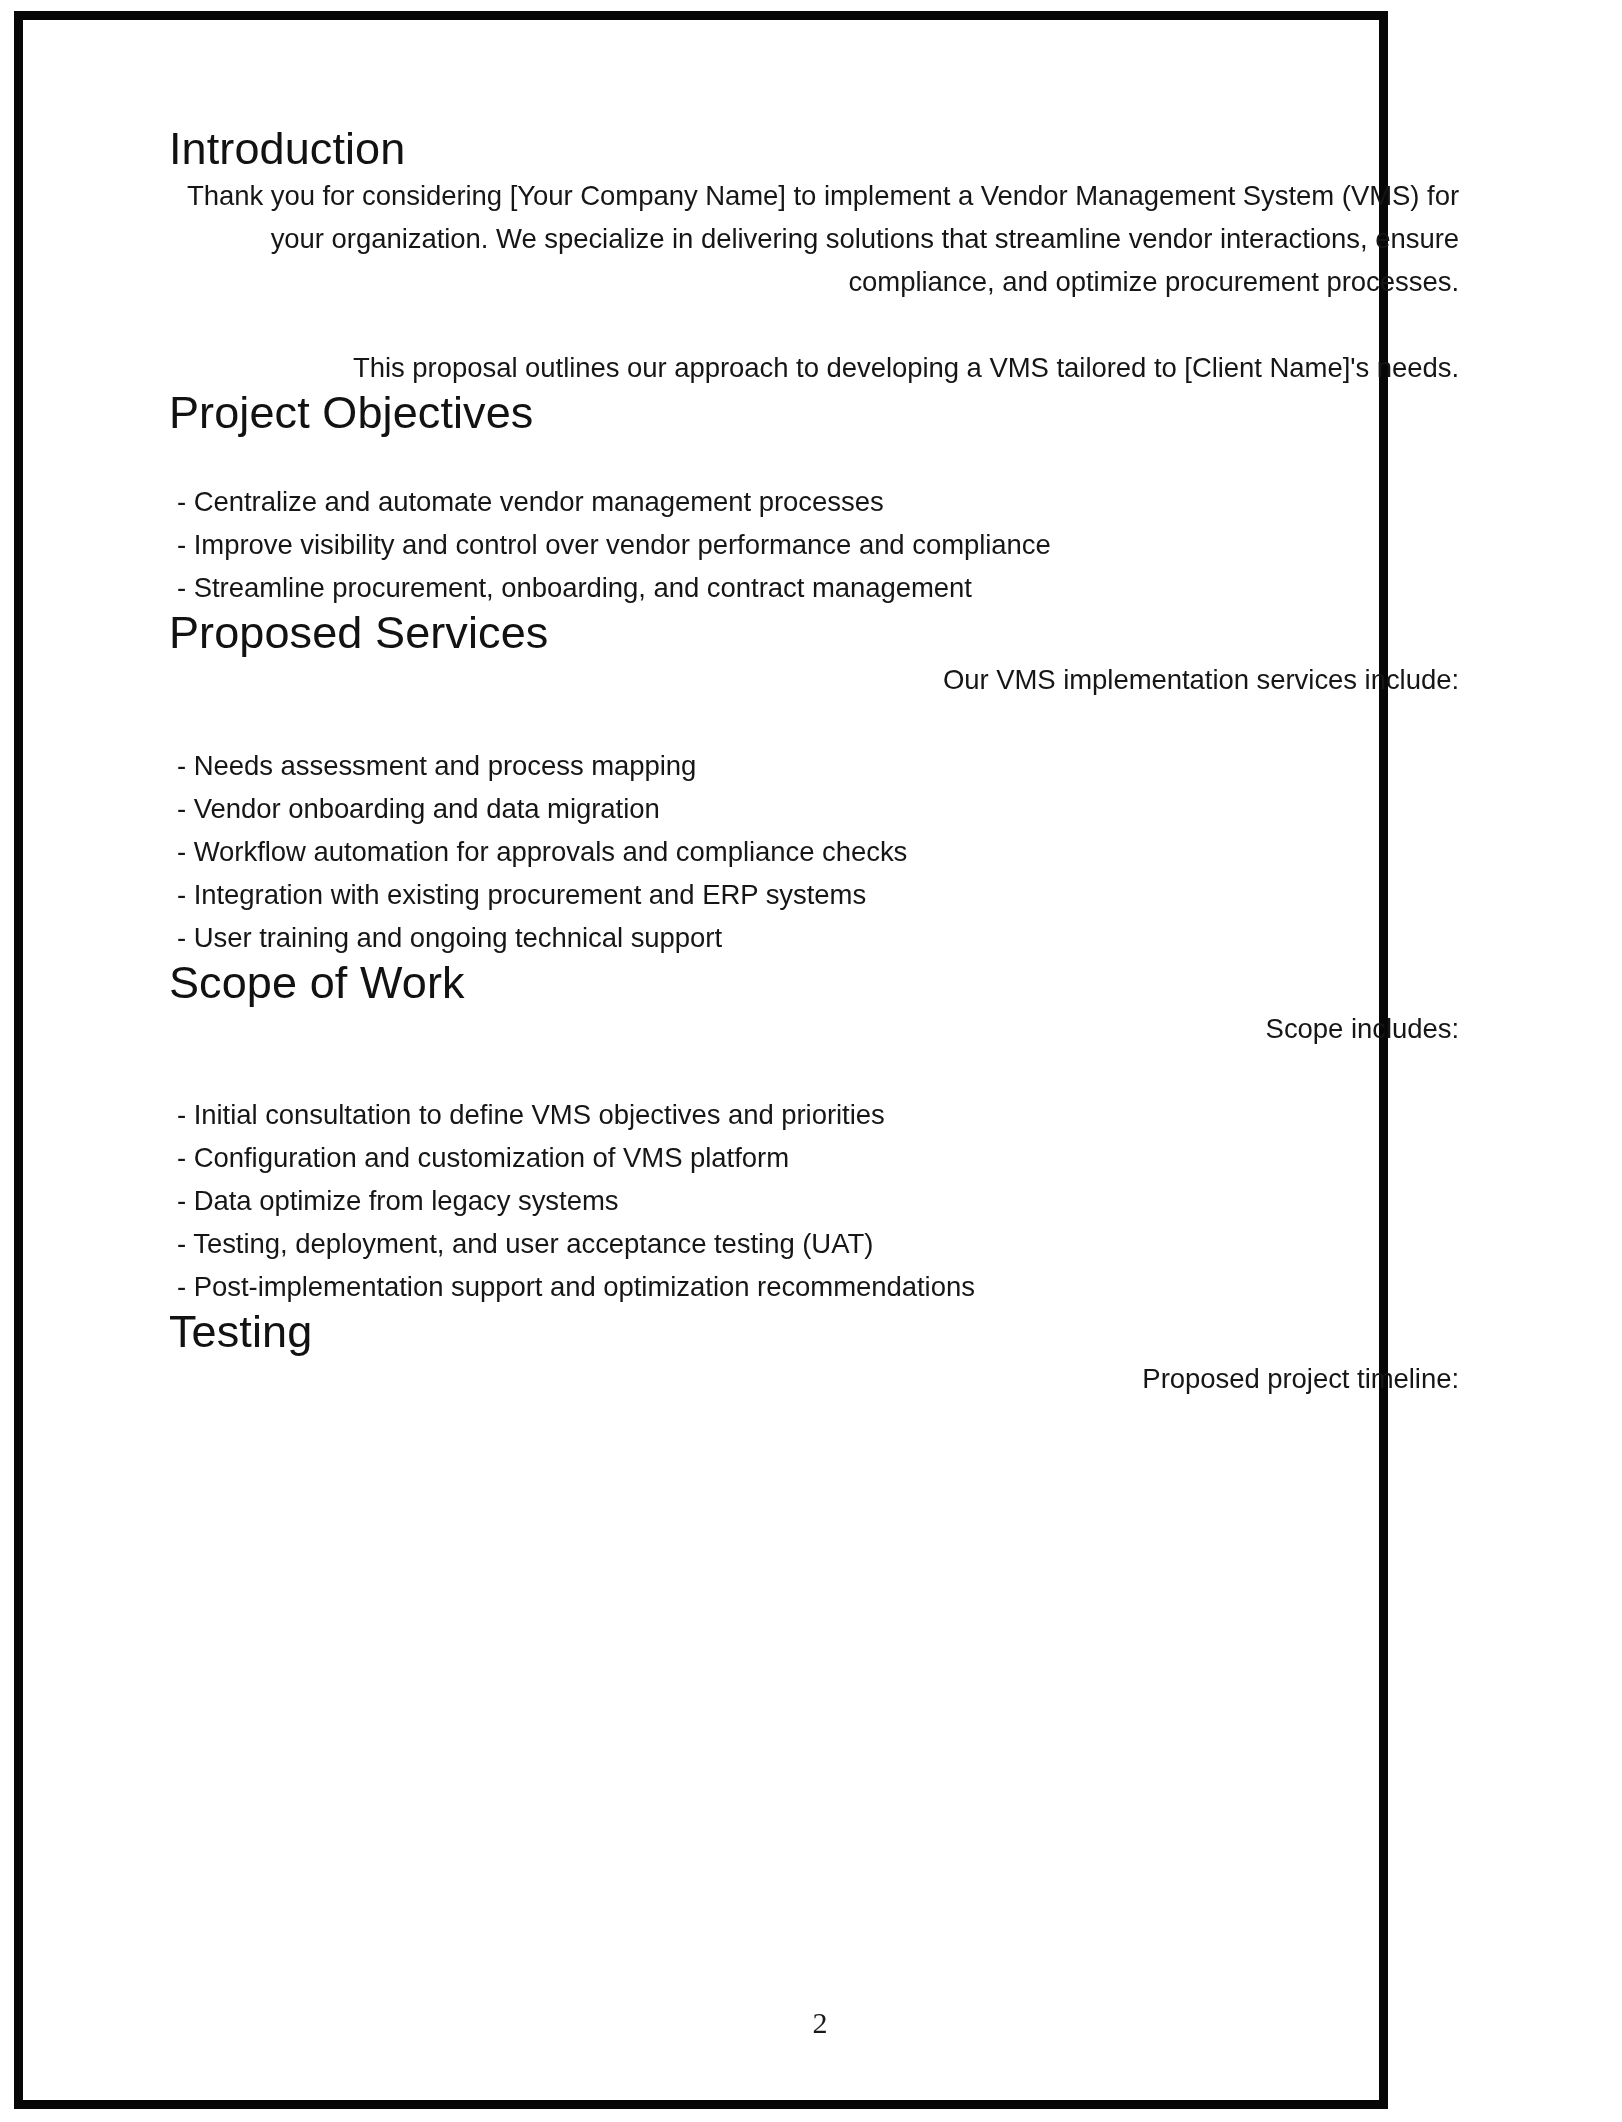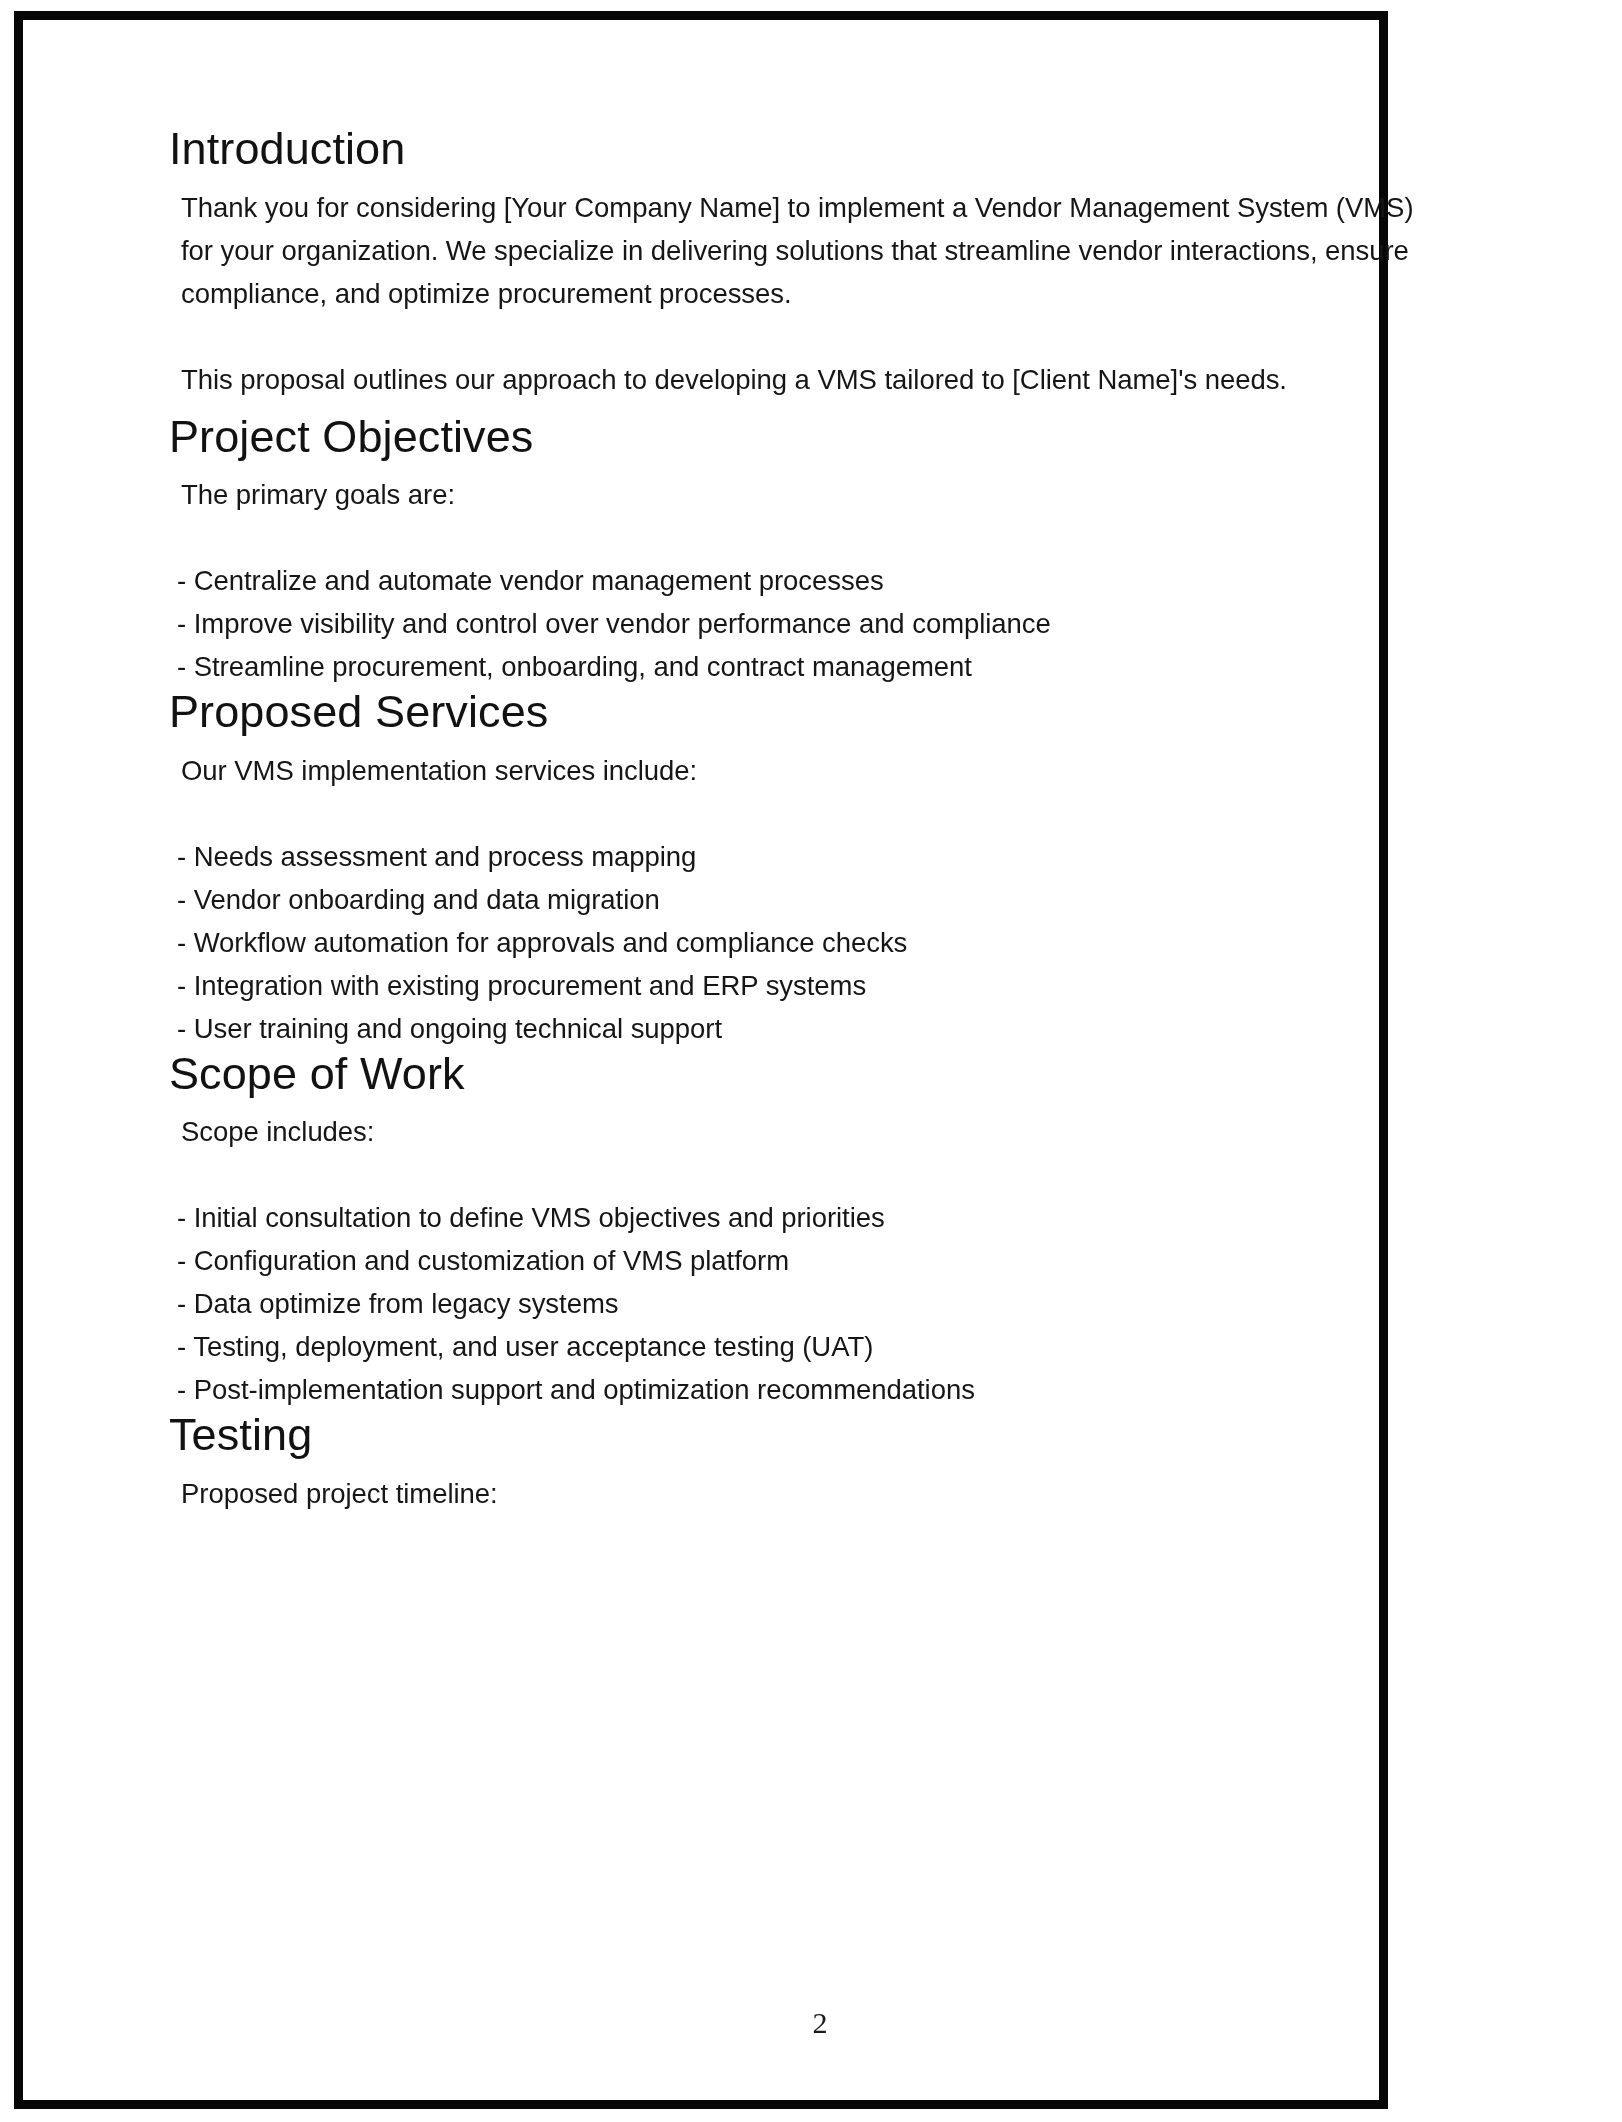--- a/index.html
+++ b/index.html
@@ -65,22 +65,23 @@
   .heading-spaced {
     margin-top: 56px;
   }
 
   p.body-text {
     font-family: "Liberation Sans", sans-serif;
     font-size: 27.5px;
     font-weight: 400;
     line-height: 43px;
     color: #161616;
-    margin: 12px;
+    margin: 0;
     letter-spacing: -0.05px;
+    text-align: right;
   }
 
   p.body-text + p.body-text {
     margin-top: 43px;
   }
 
   .bullet-list {
     list-style: none;
     margin: 43px 0 0 8px;
     padding: 0;
@@ -121,21 +122,20 @@
     <div class="content">
 
       <div>
         <h1 class="section-heading heading-block heading-intro">Introduction</h1>
         <p class="body-text">Thank you for considering [Your Company Name] to implement a Vendor Management System (VMS) for your organization. We specialize in delivering solutions that streamline vendor interactions, ensure compliance, and optimize procurement processes.</p>
         <p class="body-text">This proposal outlines our approach to developing a VMS tailored to [Client Name]'s needs.</p>
       </div>
 
       <div>
         <h1 class="section-heading heading-block heading-spaced">Project Objectives</h1>
-        <p class="body-text lead-in">The primary goals are:</p>
         <ul class="bullet-list">
           <li>- Centralize and automate vendor management processes</li>
           <li>- Improve visibility and control over vendor performance and compliance</li>
           <li>- Streamline procurement, onboarding, and contract management</li>
         </ul>
       </div>
 
       <div>
         <h1 class="section-heading heading-block heading-spaced">Proposed Services</h1>
         <p class="body-text lead-in">Our VMS implementation services include:</p>

